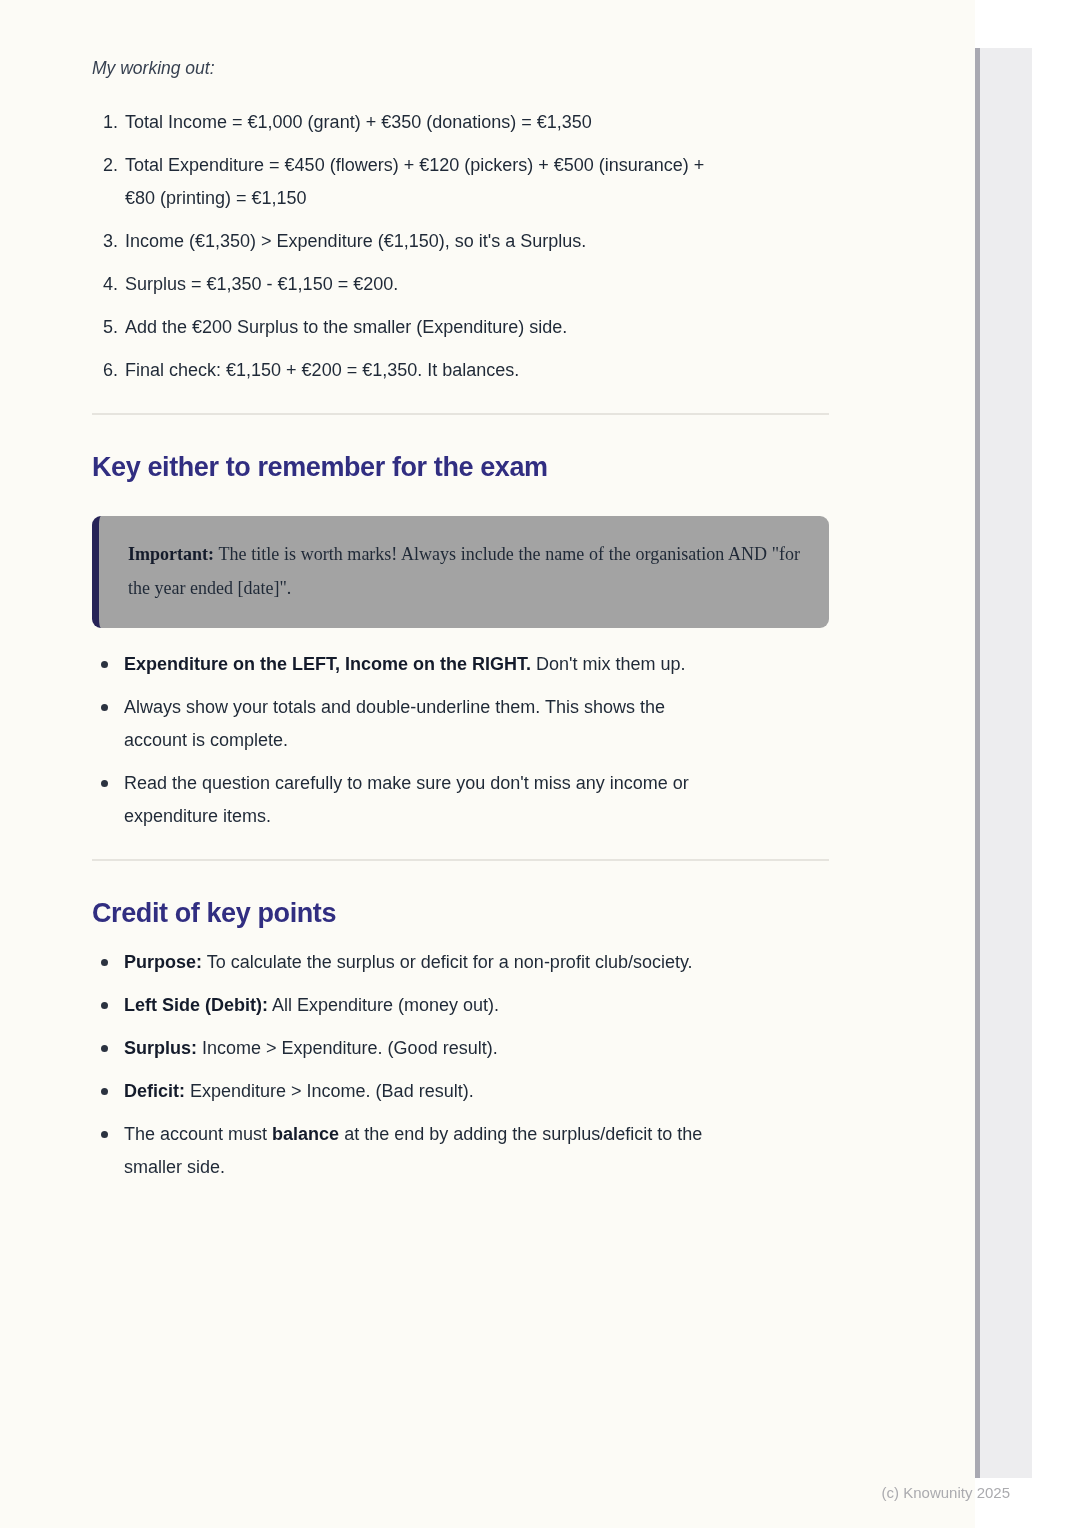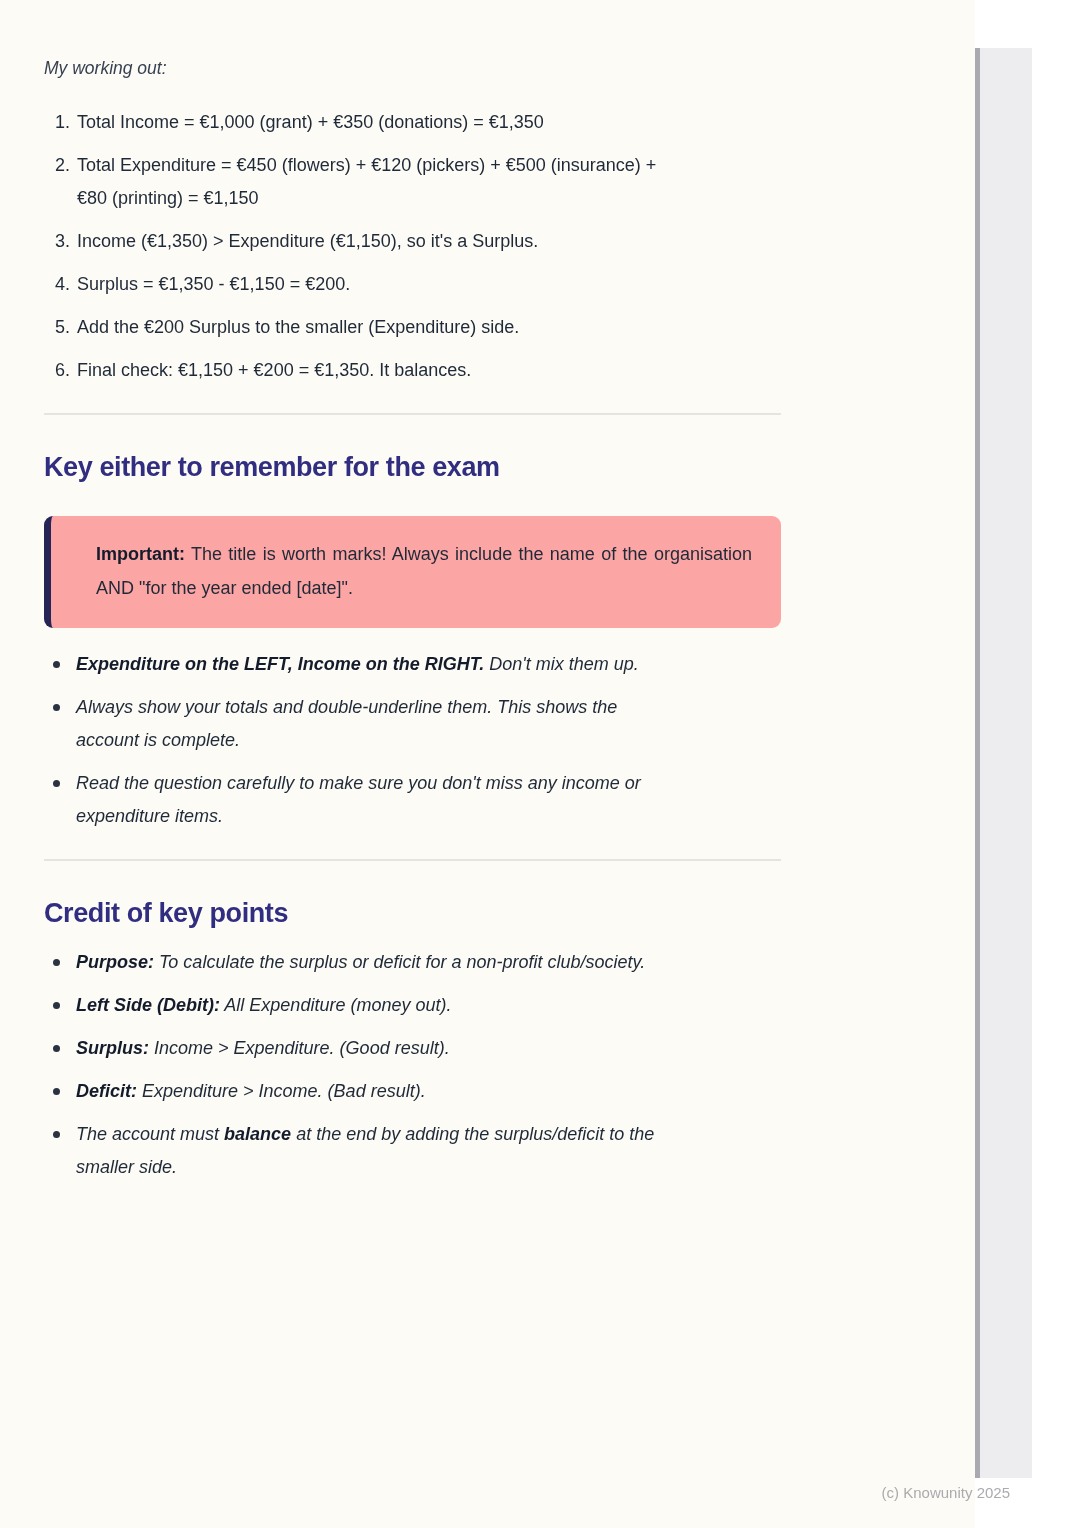--- a/index.html
+++ b/index.html
@@ -9,21 +9,21 @@
   }
   .page {
     position: relative;
     width: 1080px;
     height: 1528px;
     background: #FCFBF6;
     overflow: hidden;
   }
   .content {
     position: relative;
-    margin-left: 44px;
+    margin-left: 92px;
     width: 737px;
     padding-top: 57px;
     color: #1F2937;
     font-size: 18px;
   }
   .intro {
     font-style: italic;
     font-size: 17.5px;
     color: #374151;
     margin: 0 0 26px 0;
@@ -47,36 +47,36 @@
   h2.section-heading {
     color: #312E81;
     font-size: 27px;
     line-height: 32px;
     font-weight: 700;
     letter-spacing: -0.4px;
     margin: 36px 0 0 0;
   }
   .callout {
     margin-top: 33px;
-    background: #fca5a5;
+    background: #a3a3a3;
     border-left: 7px solid #262357;
     border-radius: 9px;
-    padding: 21px 29px 23px 45px;
+    padding: 21px 29px 23px 29px;
+    font-family: Liberation Serif, serif;
   }
   .callout p {
     margin: 0;
     line-height: 34px;
     text-align: justify;
     color: #1F2937;
   }
   ul.bullets {
     list-style: none;
     margin: 20px 0 0 0;
     padding: 0;
-    font-style: italic;
   }
   ul.bullets.summary { margin-top: 17px; }
   ul.bullets li {
     position: relative;
     padding-left: 32px;
     line-height: 33px;
     margin-bottom: 10px;
   }
   ul.bullets li::before {
     content: "";

